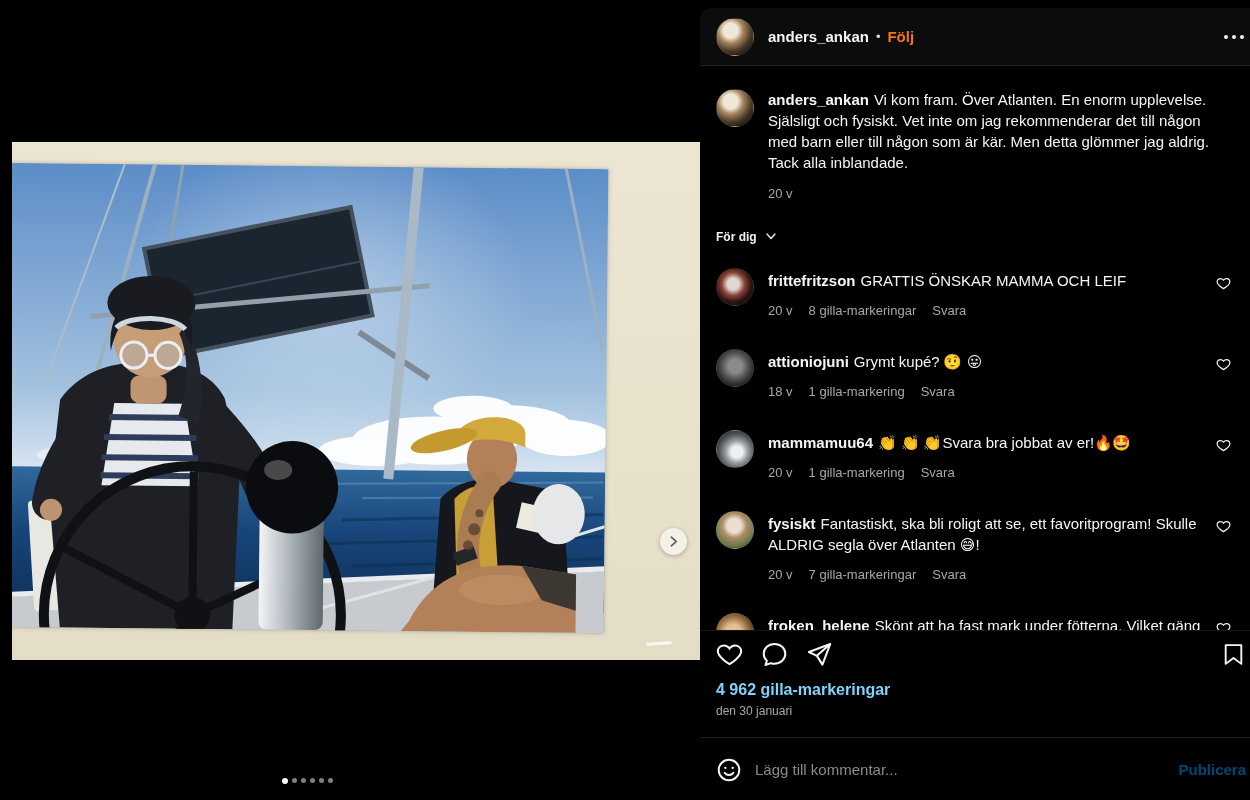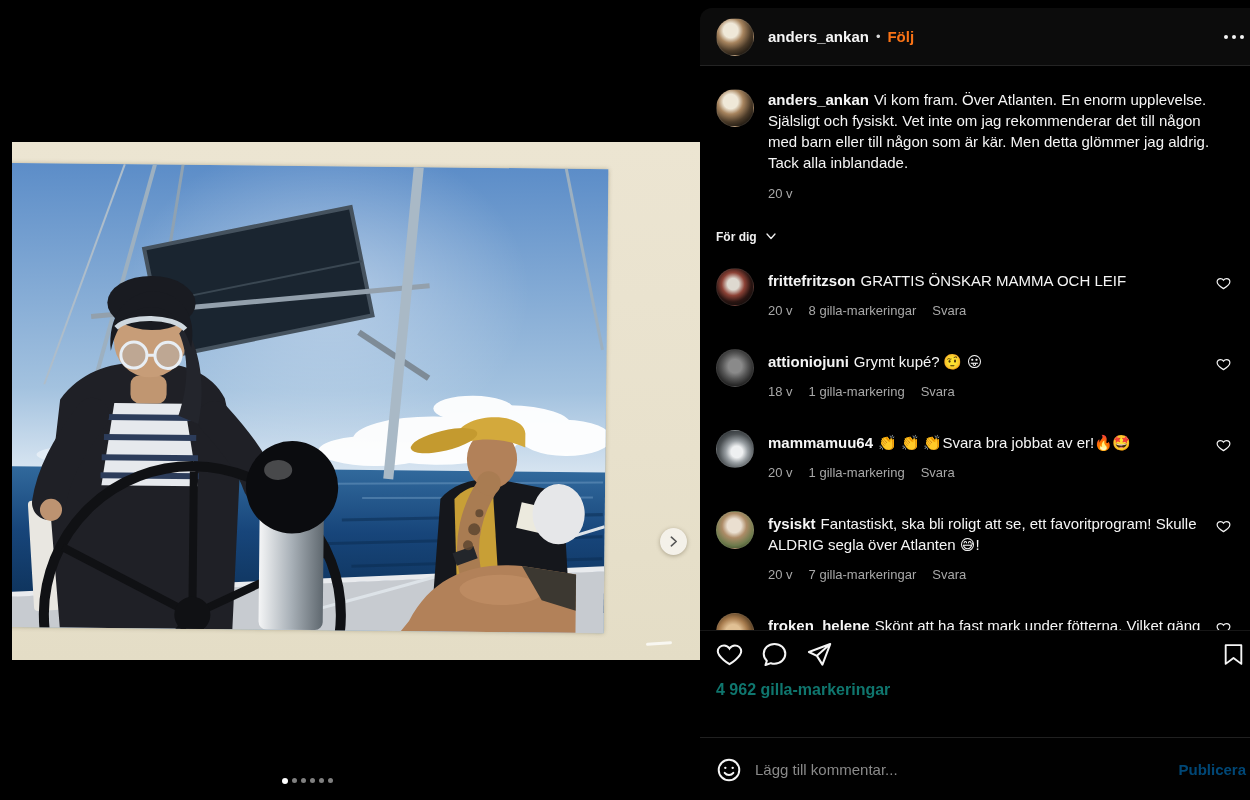--- a/index.html
+++ b/index.html
@@ -57,21 +57,21 @@
   .meta { margin-top:9px; font-size:13px; color:#a8a8a8; display:flex; gap:16px; }
   .meta .b { font-weight:400; cursor:pointer; }
   .c-like { margin-left:10px; width:26px; padding-top:8px; flex:0 0 auto; cursor:pointer; }
 
   
   .actions { position:absolute; left:0; top:630px; right:0; height:107px; background:#000;
     border-top:1px solid #161616; padding:10px 16px 0; }
   .icon-row { display:flex; align-items:center; gap:18px; }
   .icon-btn { cursor:pointer; display:flex; }
   .save { margin-left:auto; }
-  .likes { margin-top:13px; font-size:16px; font-weight:700; color:#0f766e; }
+  .likes { margin-top:13px; font-size:16px; font-weight:700; color:#7dd3fc; }
   .date { margin-top:5px; font-size:12px; color:#a8a8a8; }
 
   .composer { position:absolute; left:0; top:737px; right:0; height:64px; border-top:1px solid #202020;
     display:flex; align-items:center; padding:16px 16px; gap:13px; background:#010101; }
   .composer input { flex:1; background:transparent; border:none; outline:none; color:#f5f5f5;
     font-size:15px; font-family:"Liberation Sans","DejaVu Sans",sans-serif; }
   .composer input::placeholder { color:#8a8a8a; }
   .post-btn { color:rgba(0,149,246,.48); font-size:15px; font-weight:700; background:none; border:none;
     cursor:pointer; font-family:"Liberation Sans","DejaVu Sans",sans-serif; }
 </style>
@@ -351,20 +351,21 @@
               <path d="M21.5 2.7 2.6 9.8l7.1 3.4L21.5 2.7zM21.5 2.7 14.6 21l-4.9-7.8" fill="none" stroke="#f5f5f5" stroke-width="1.8" stroke-linejoin="round" stroke-linecap="round"></path>
             </svg>
         </div>
         <div class="icon-btn save">
           <svg width="25" height="25" viewBox="0 0 24 24">
               <path d="M19.5 21 12 15.3 4.5 21V3h15v18z" fill="none" stroke="#f5f5f5" stroke-width="1.8" stroke-linejoin="round"></path>
             </svg>
         </div>
       </div>
       <div class="likes">4 962 gilla-markeringar</div>
+      <div class="date">den 30 januari</div>
     </div>
 
     <div class="composer">
       <div class="icon-btn">
         <svg width="26" height="26" viewBox="0 0 24 24">
           <circle cx="12" cy="12" r="9.5" fill="none" stroke="#f5f5f5" stroke-width="1.8"></circle>
           <circle cx="8.6" cy="10" r="1.1" fill="#f5f5f5"></circle>
             <circle cx="15.4" cy="10" r="1.1" fill="#f5f5f5"></circle>
           <path d="M8 14.6c1 1.3 2.4 2 4 2s3-.7 4-2" fill="none" stroke="#f5f5f5" stroke-width="1.8" stroke-linecap="round"></path>
         </svg>

